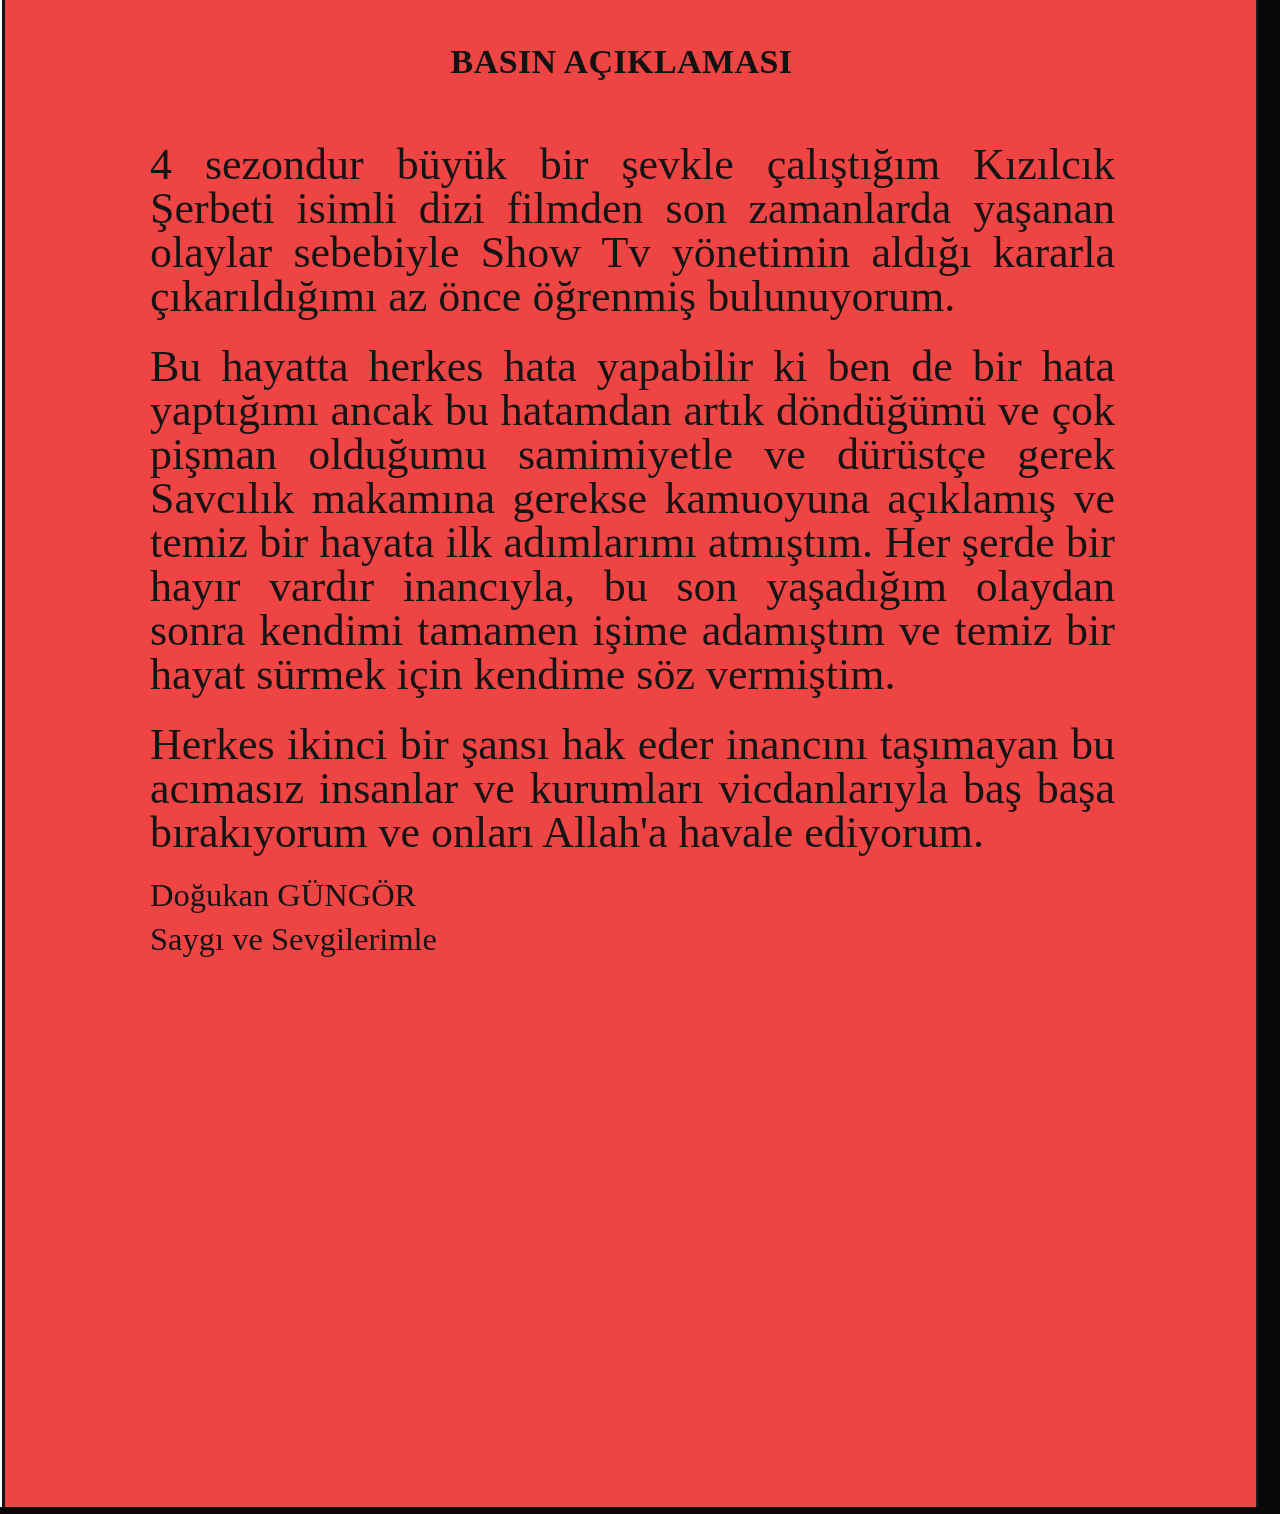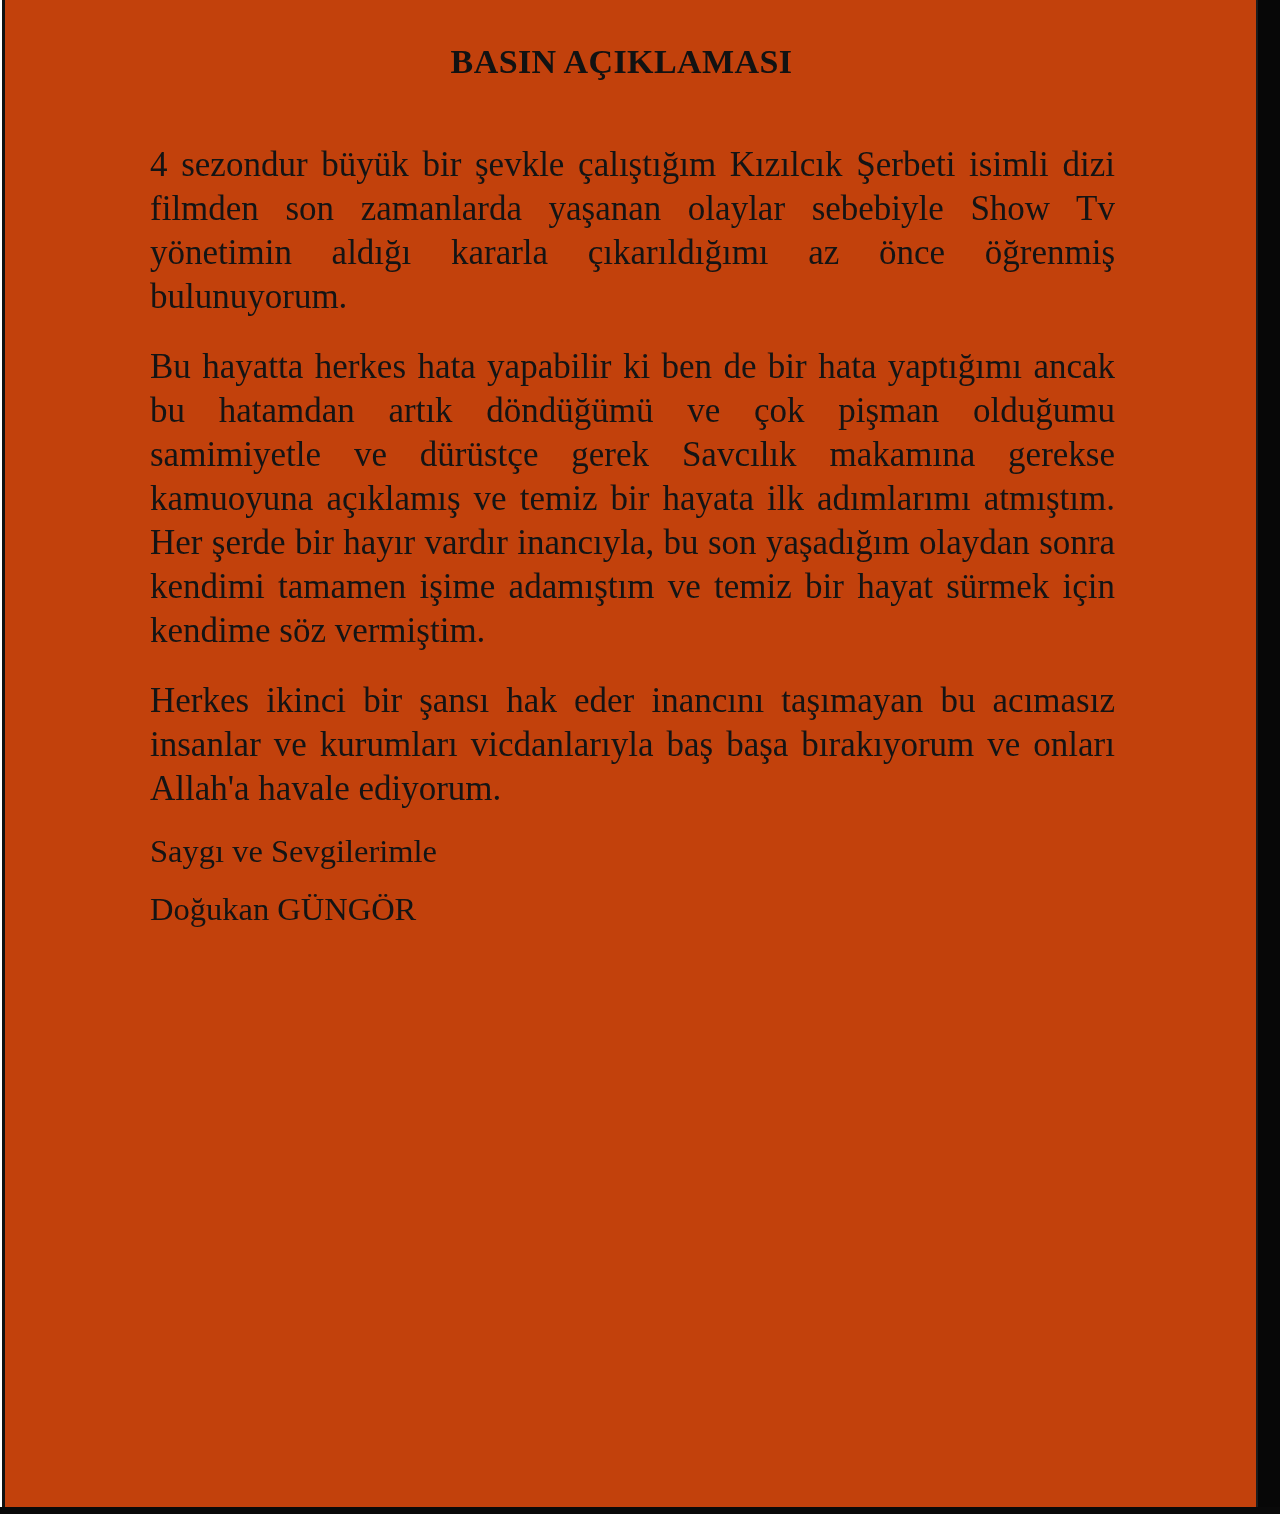--- a/index.html
+++ b/index.html
@@ -33,21 +33,21 @@
     left: 2px; top: 0;
     width: 3px; height: 1509px;
     background: #111111;
   }
   .sheet {
     position: absolute;
     left: 5px;
     top: 0;
     width: 1253px;
     height: 1507px;
-    background: #c2410c;
+    background: #ef4444;
   }
   .edge-right-band {
     position: absolute;
     left: 1258px; top: 0;
     width: 22px; height: 1514px;
     background: #070707;
   }
   .edge-right-hairline {
     position: absolute;
     left: 1256px; top: 0;
@@ -81,21 +81,21 @@
     padding-right: 22px;
     line-height: 1.2;
   }
 
   .body-block {
     margin-top: 60px;
   }
 
   .para {
     margin: 0 0 26px 0;
-    font-size: 35px;
+    font-size: 44px;
     line-height: 44px;
     color: #141414;
     text-align: justify;
     text-justify: inter-word;
     -webkit-hyphens: none;
     hyphens: none;
     word-spacing: 0px;
   }
   
   .para:last-of-type {
@@ -130,22 +130,22 @@
 
       <h1 class="doc-title">BASIN AÇIKLAMASI</h1>
 
       <div class="body-block">
         <p class="para">4 sezondur büyük bir şevkle çalıştığım Kızılcık Şerbeti isimli dizi filmden son zamanlarda yaşanan olaylar sebebiyle Show Tv yönetimin aldığı kararla çıkarıldığımı az önce öğrenmiş bulunuyorum.</p>
         <p class="para">Bu hayatta herkes hata yapabilir ki ben de bir hata yaptığımı ancak bu hatamdan artık döndüğümü ve çok pişman olduğumu samimiyetle ve dürüstçe gerek Savcılık makamına gerekse kamuoyuna açıklamış ve temiz bir hayata ilk adımlarımı atmıştım. Her şerde bir hayır vardır inancıyla, bu son yaşadığım olaydan sonra kendimi tamamen işime adamıştım ve temiz bir hayat sürmek için kendime söz vermiştim.</p>
         <p class="para">Herkes ikinci bir şansı hak eder inancını taşımayan bu acımasız insanlar ve kurumları vicdanlarıyla baş başa bırakıyorum ve onları Allah'a havale ediyorum.</p>
       </div>
 
       <div class="sign-block">
+        <p class="sign-line name">Doğukan GÜNGÖR</p>
         <p class="sign-line closing">Saygı ve Sevgilerimle</p>
-        <p class="sign-line name">Doğukan GÜNGÖR</p>
       </div>
 
     </div>
   </div>
 
   <div class="edge-right-hairline"></div>
   <div class="edge-right-band"></div>
   <div class="edge-bottom-band"></div>
 
 </div>

